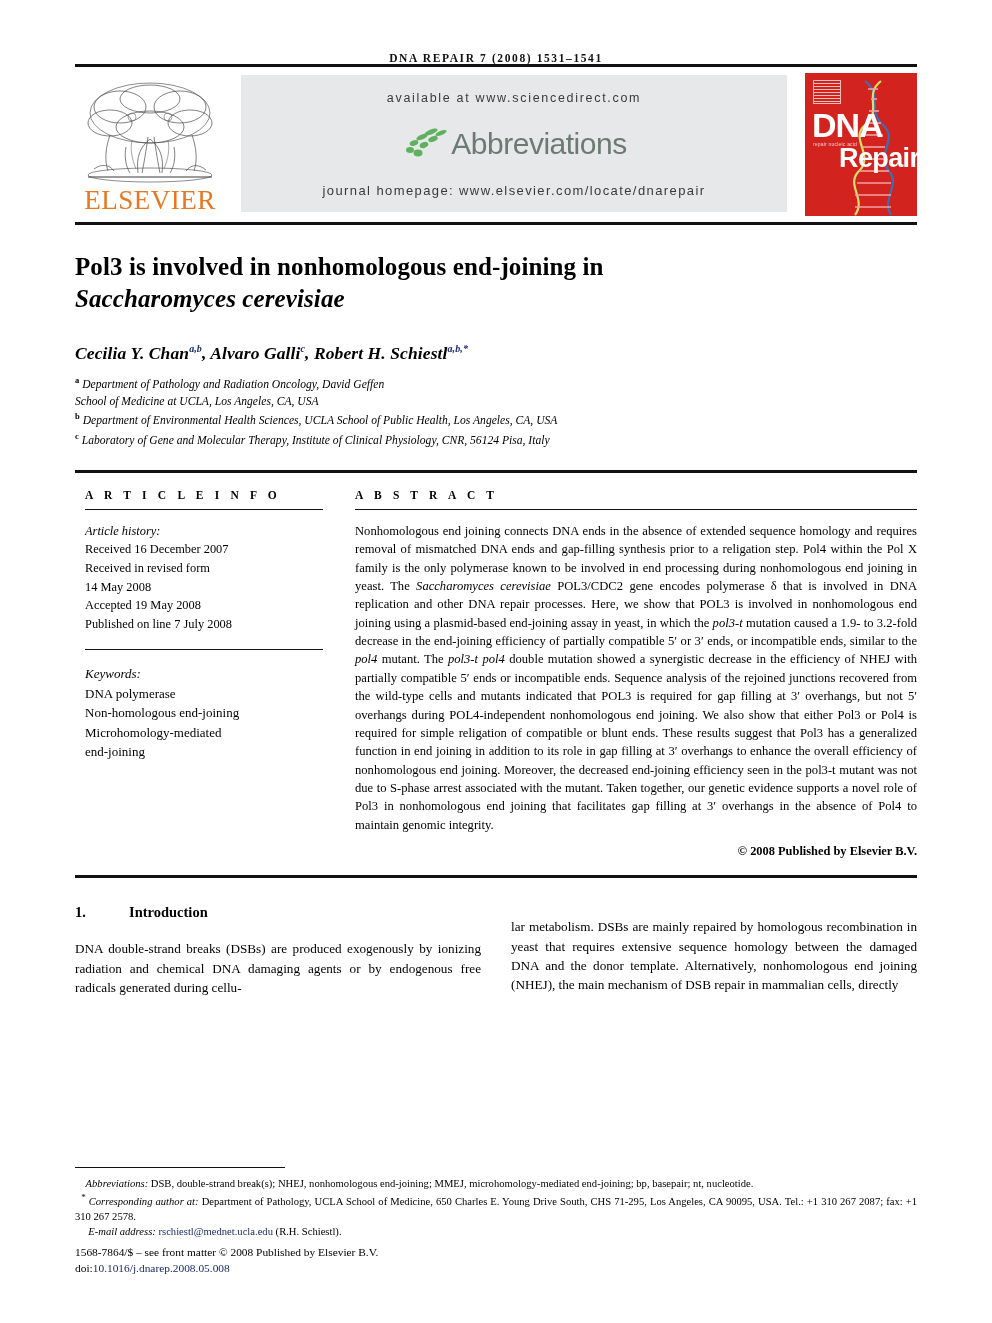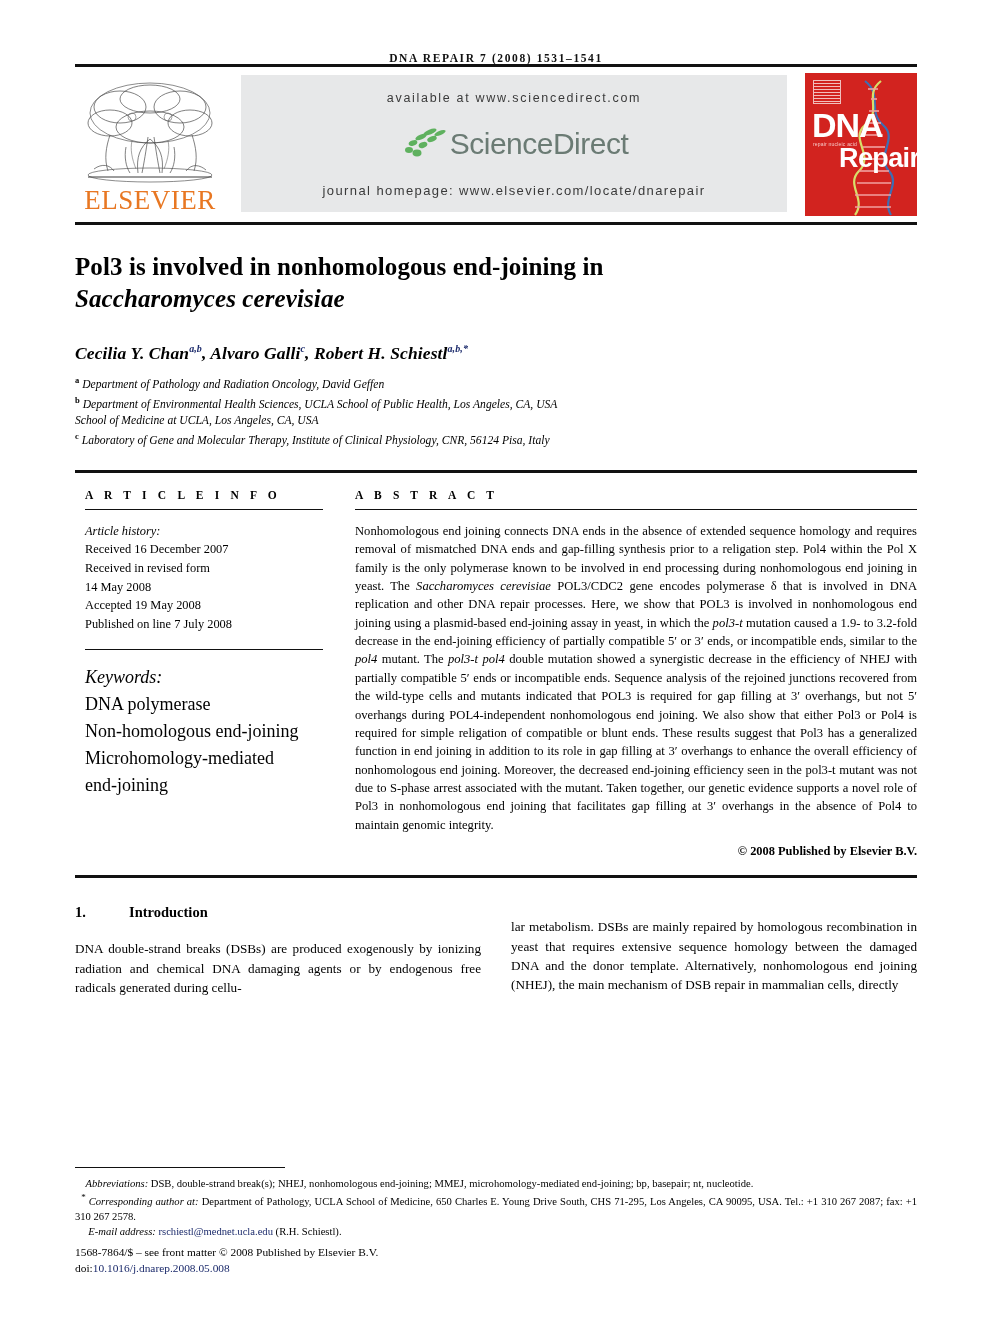--- a/index.html
+++ b/index.html
@@ -195,21 +195,21 @@
     margin-top: 12px;
     font-size: 12.4px;
     line-height: 1.5;
     font-style: italic;
   }
   .info-body .lbl { font-style: italic; }
   .info-body .val { font-style: normal; }
   .info-rule { height: 1px; background: #111; margin-top: 16px; }
   .kw-block {
     margin-top: 14px;
-    font-size: 18px;
+    font-size: 13px;
     line-height: 1.5;
   }
   .kw-block .lbl { font-style: italic; }
 
   .abstract {
     margin-top: 12px;
     font-size: 12.6px;
     line-height: 1.46;
     text-align: justify;
   }
@@ -311,21 +311,21 @@
             <ellipse cx="30" cy="5" rx="7" ry="2.4" transform="rotate(-22 30 5)"></ellipse>
             <ellipse cx="40" cy="6" rx="6" ry="2.2" transform="rotate(-22 40 6)"></ellipse>
             <ellipse cx="21" cy="10" rx="6" ry="2.4" transform="rotate(-22 21 10)"></ellipse>
             <ellipse cx="32" cy="12" rx="5" ry="2.6" transform="rotate(-22 32 12)"></ellipse>
             <ellipse cx="13" cy="16" rx="4.5" ry="2.6" transform="rotate(-20 13 16)"></ellipse>
             <ellipse cx="23" cy="18" rx="4.5" ry="2.8" transform="rotate(-20 23 18)"></ellipse>
             <ellipse cx="9" cy="23" rx="4" ry="3"></ellipse>
             <ellipse cx="17" cy="26" rx="4.5" ry="3.4"></ellipse>
           </g>
         </svg>
-        <span class="sd-word">ScienceDirect</span>
+        <span class="sd-word">Abbreviations</span>
       </div>
       <div class="sd-home">journal homepage: www.elsevier.com/locate/dnarepair</div>
     </div>
 
     <div class="cover-block">
       <div class="cover">
         <svg width="112" height="143" viewBox="0 0 112 143">
           <g fill="none" stroke-width="2.2">
             <path d="M60 8 C78 22 62 38 78 52 C94 66 70 82 84 98 C96 112 76 126 86 142" stroke="#3b6fb6"></path>
             <path d="M76 8 C58 22 78 38 60 52 C44 66 70 82 54 98 C40 112 62 126 50 142" stroke="#d8df6a"></path>
@@ -358,22 +358,22 @@
     <div>Pol3 is involved in nonhomologous end-joining in</div>
     <div class="ital">Saccharomyces cerevisiae</div>
   </div>
 
   <div class="authors">
     <span>Cecilia Y. Chan</span><sup>a,b</sup>, <span>Alvaro Galli</span><sup>c</sup>, <span>Robert H. Schiestl</span><sup>a,b,*</sup>
   </div>
 
   <div class="affils">
     <div><sup>a</sup> <span>Department of Pathology and Radiation Oncology, David Geffen</span></div>
+    <div><span>School of Medicine at UCLA, Los Angeles, CA, USA</span></div>
     <div><sup>b</sup> <span>Department of Environmental Health Sciences, UCLA School of Public Health, Los Angeles, CA, USA</span></div>
-    <div><span>School of Medicine at UCLA, Los Angeles, CA, USA</span></div>
     <div><sup>c</sup> <span>Laboratory of Gene and Molecular Therapy, Institute of Clinical Physiology, CNR, 56124 Pisa, Italy</span></div>
   </div>
 
   <div class="rule-thick band-rule-top"></div>
 
   <div class="band">
 
     <div class="col-info">
       <div class="sec-head">A R T I C L E   I N F O</div>
       <div class="hline"></div>

